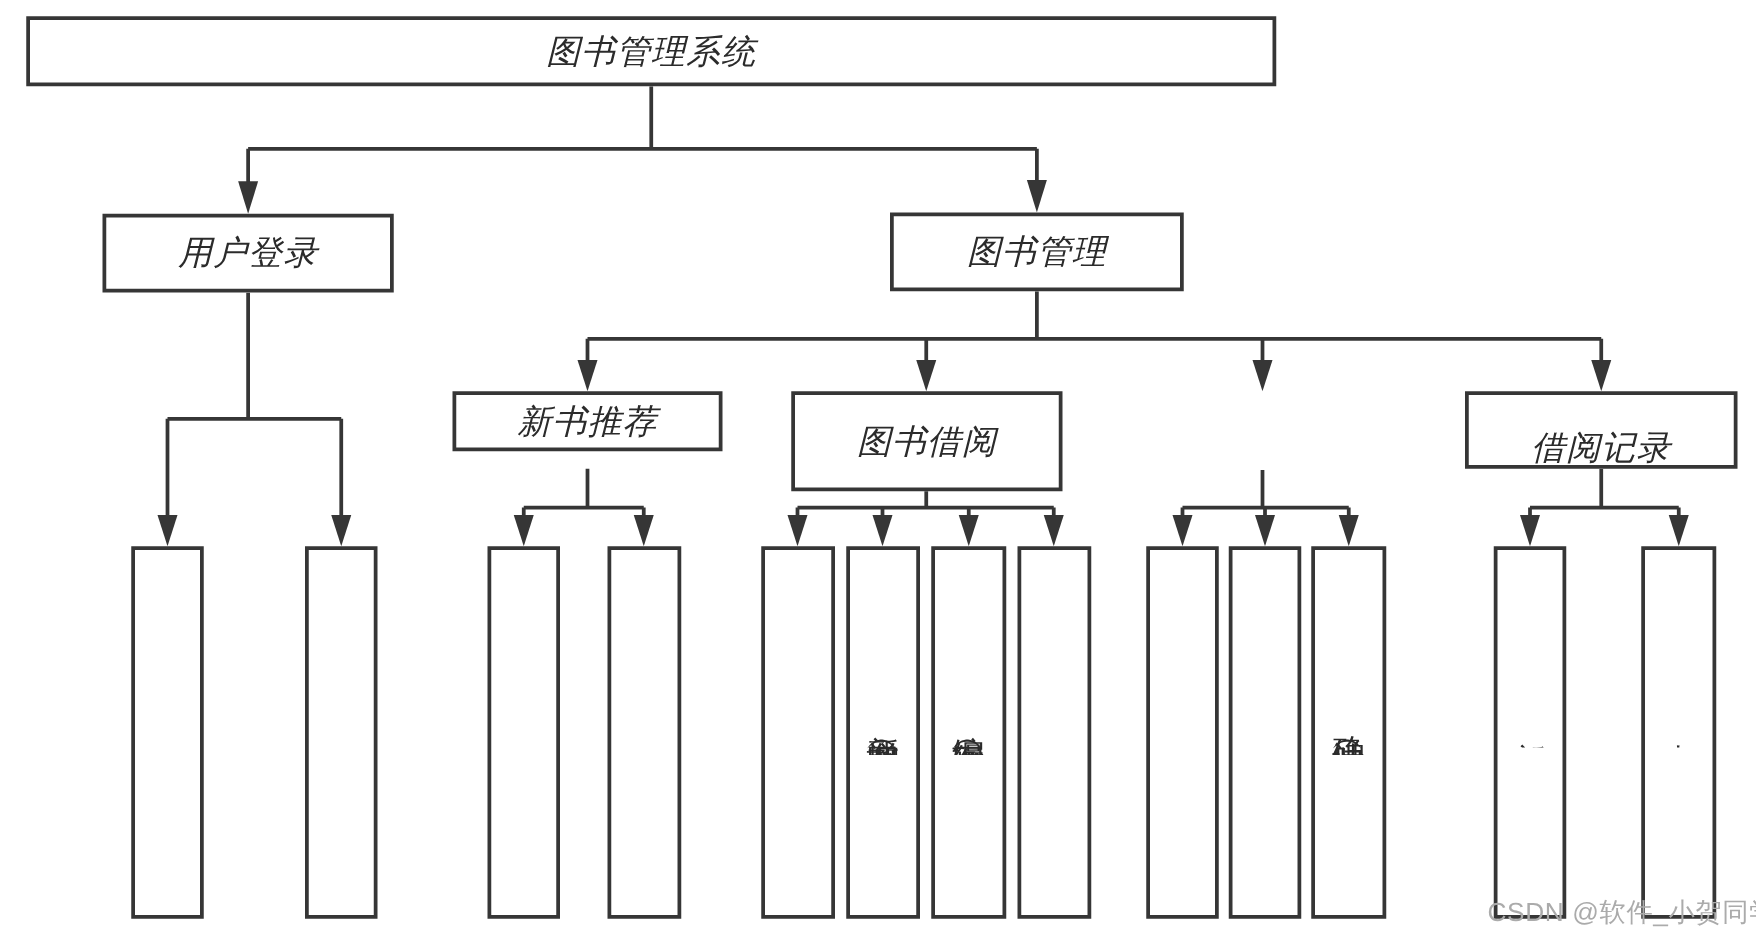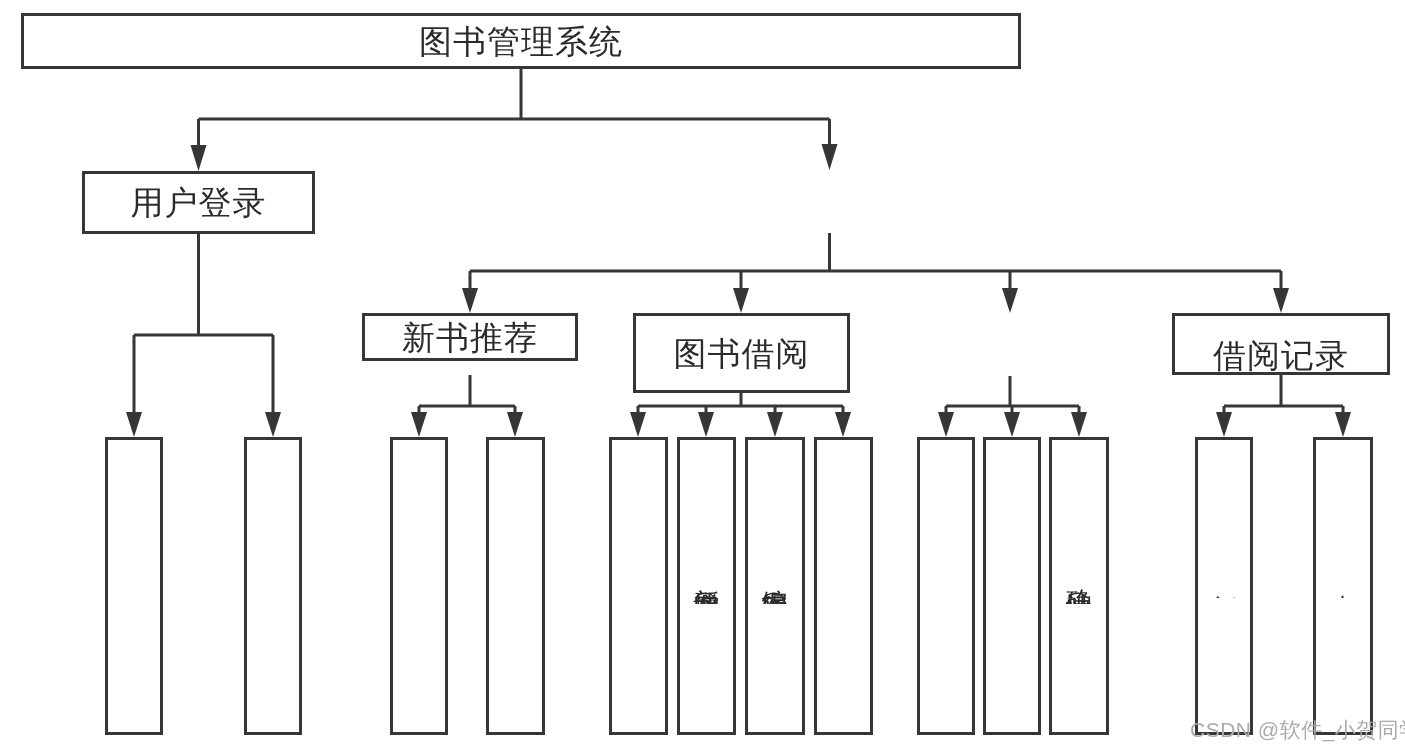--- a/index.html
+++ b/index.html
@@ -37,24 +37,25 @@
     position:absolute;
     box-sizing:border-box;
     border:3px solid var(--color-line);
     background:var(--color-box-bg);
     display:flex;
     align-items:center;
     justify-content:center;
     color:var(--color-text);
   }
   .hnode span{
-    font-size:33px;
+    font-size:27px;
     letter-spacing:1px;
     white-space:nowrap;
     line-height:1;
+    font-style:italic;
   }
   .vnode span{
     writing-mode:vertical-rl;
     text-orientation:mixed;
     font-size:26px;
     letter-spacing:4px;
     line-height:1.1;
     max-height:290px;
     overflow:hidden;
   }
@@ -109,20 +110,23 @@
     <polygon points="1335,412 1351,412 1343,437"></polygon>
   </svg>
 
   <div class="node hnode" style="left:21px;top:13px;width:1000px;height:56px;">
     <span>图书管理系统</span>
   </div>
 
   <div class="node hnode" style="left:82px;top:171px;width:233px;height:63px;">
     <span>用户登录</span>
   </div>
+  <div class="node hnode" style="left:712px;top:170px;width:235px;height:63px;">
+    <span>图书管理</span>
+  </div>
 
   <div class="node hnode" style="left:362px;top:313px;width:216px;height:48px;">
     <span>新书推荐</span>
   </div>
   <div class="node hnode" style="left:633px;top:313px;width:217px;height:80px;">
     <span>图书借阅</span>
   </div>
   <div class="node hnode" style="left:1172px;top:313px;width:218px;height:62px;align-items:flex-end;">
     <span>借阅记录</span>
   </div>

